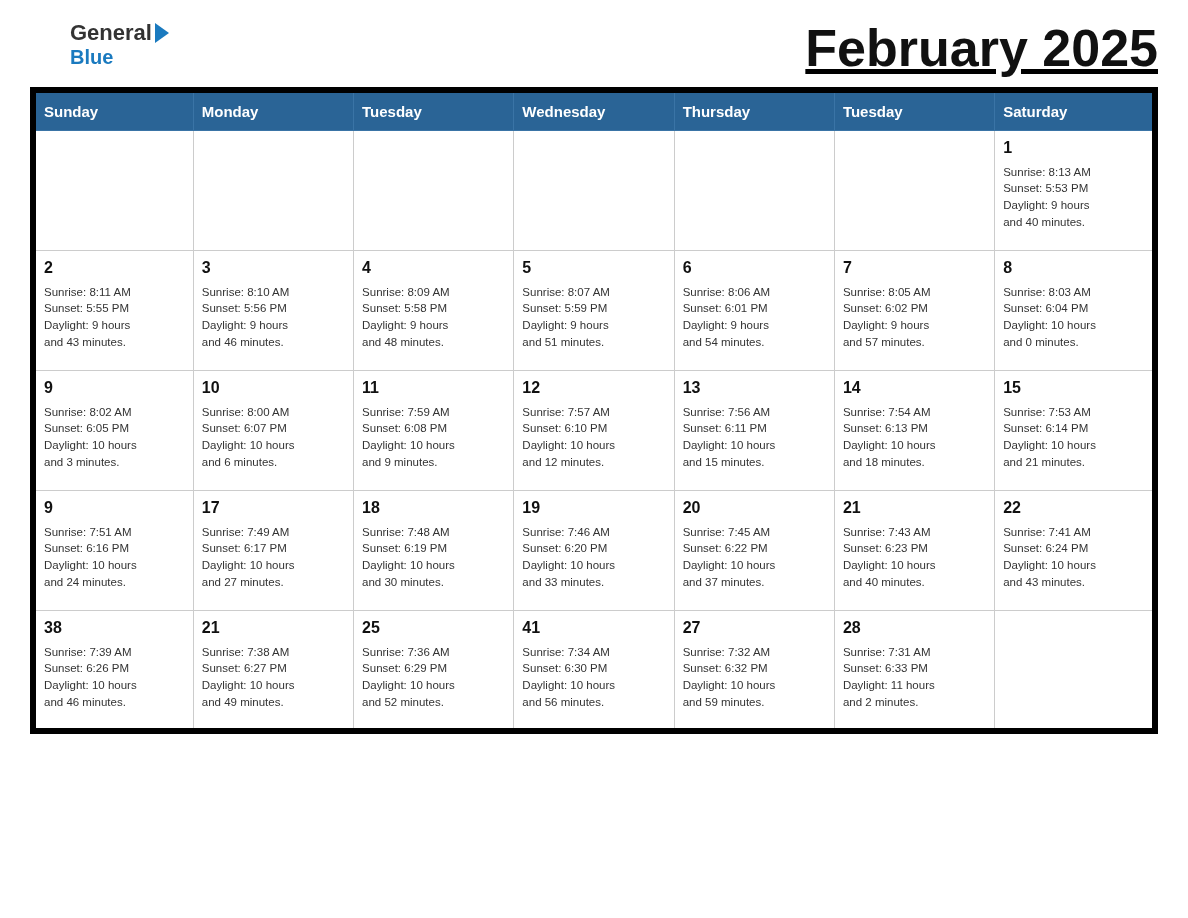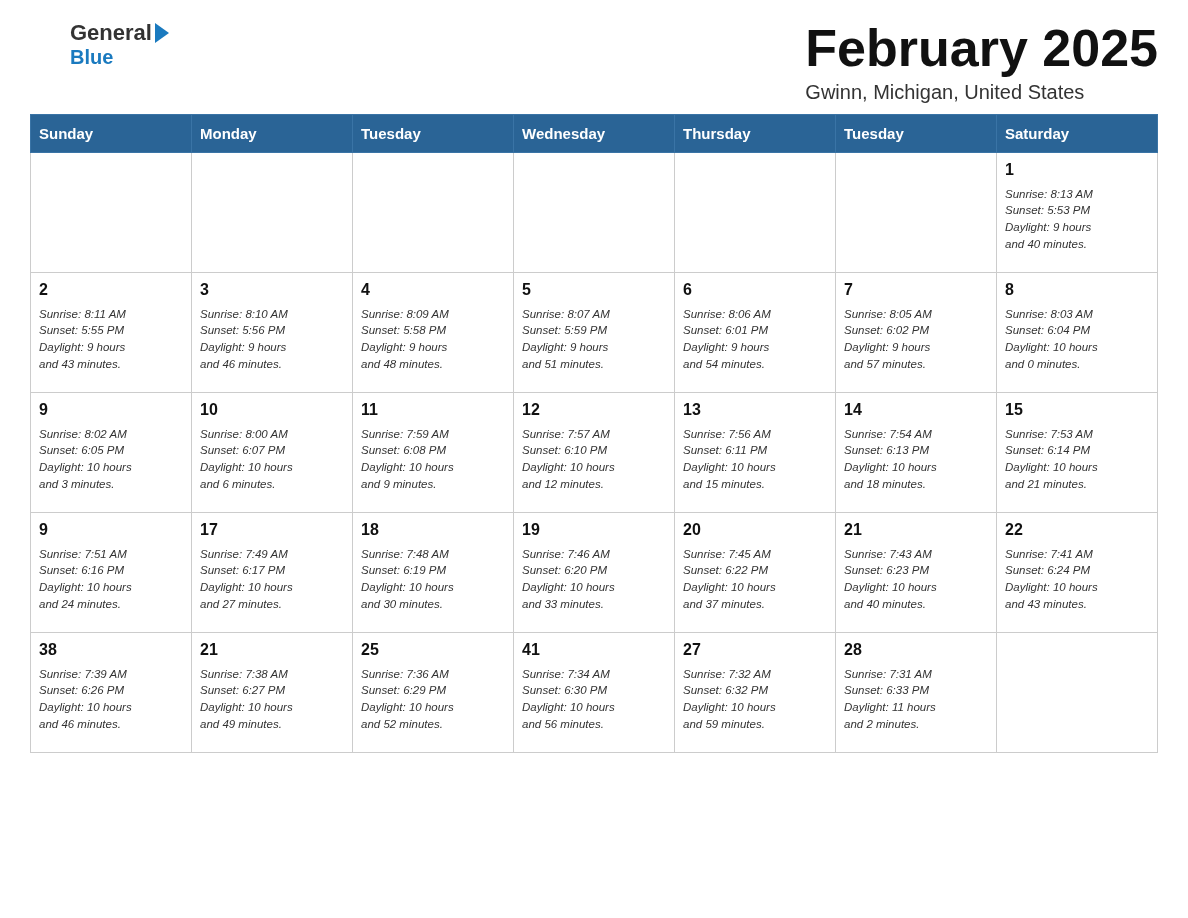--- a/index.html
+++ b/index.html
@@ -20,37 +20,39 @@
       font-size: 22px;
       font-weight: bold;
       color: #333;
     }
     .logo-text-blue {
       font-size: 20px;
       font-weight: bold;
       color: #1a7abf;
     }
     .title-section {
+      text-align: right;
+      text-decoration: underline;
     }
     .title-section h1 {
       font-size: 52px;
       font-weight: bold;
       color: #111;
       line-height: 1.1;
     }
     .title-section h2 {
       font-size: 20px;
       font-weight: normal;
       color: #333;
       margin-top: 4px;
     }
     .calendar {
       width: 100%;
       border-collapse: collapse;
-      border: 1px solid #000000;
+      border: 6px solid #000000;
       padding-left: 24px;
     }
     .calendar thead tr {
       background-color: #2a6496;
     }
     .calendar thead th {
       color: #fff;
       font-size: 15px;
       font-weight: bold;
       padding: 10px 8px;
@@ -72,21 +74,20 @@
       font-size: 16px;
       font-weight: bold;
       color: #111;
       display: block;
       margin-bottom: 4px;
     }
     .day-info {
       font-size: 11.5px;
       color: #333;
       line-height: 1.45;
-      font-style: italic;
     }
     .empty-cell {
       background: #fff;
     }
     .logo-wrapper {
       display: flex;
       flex-direction: column;
       align-items: flex-start;
       margin-left: 40px;
     }
@@ -117,21 +118,20 @@
     <div class="logo-line1">
       <span class="logo-text-general">General</span>
       <span class="triangle-right"></span>
     </div>
     <div class="logo-line2">
       <span class="logo-text-blue">Blue</span>
     </div>
   </div>
   <div class="title-section">
     <h1>February 2025</h1>
-    <h2>Gwinn, Michigan, United States</h2>
   </div>
 </div>
 
 <table class="calendar">
   <thead>
     <tr>
     <th>Sunday</th>
         <th>Monday</th>
         <th>Tuesday</th>
         <th>Wednesday</th>

